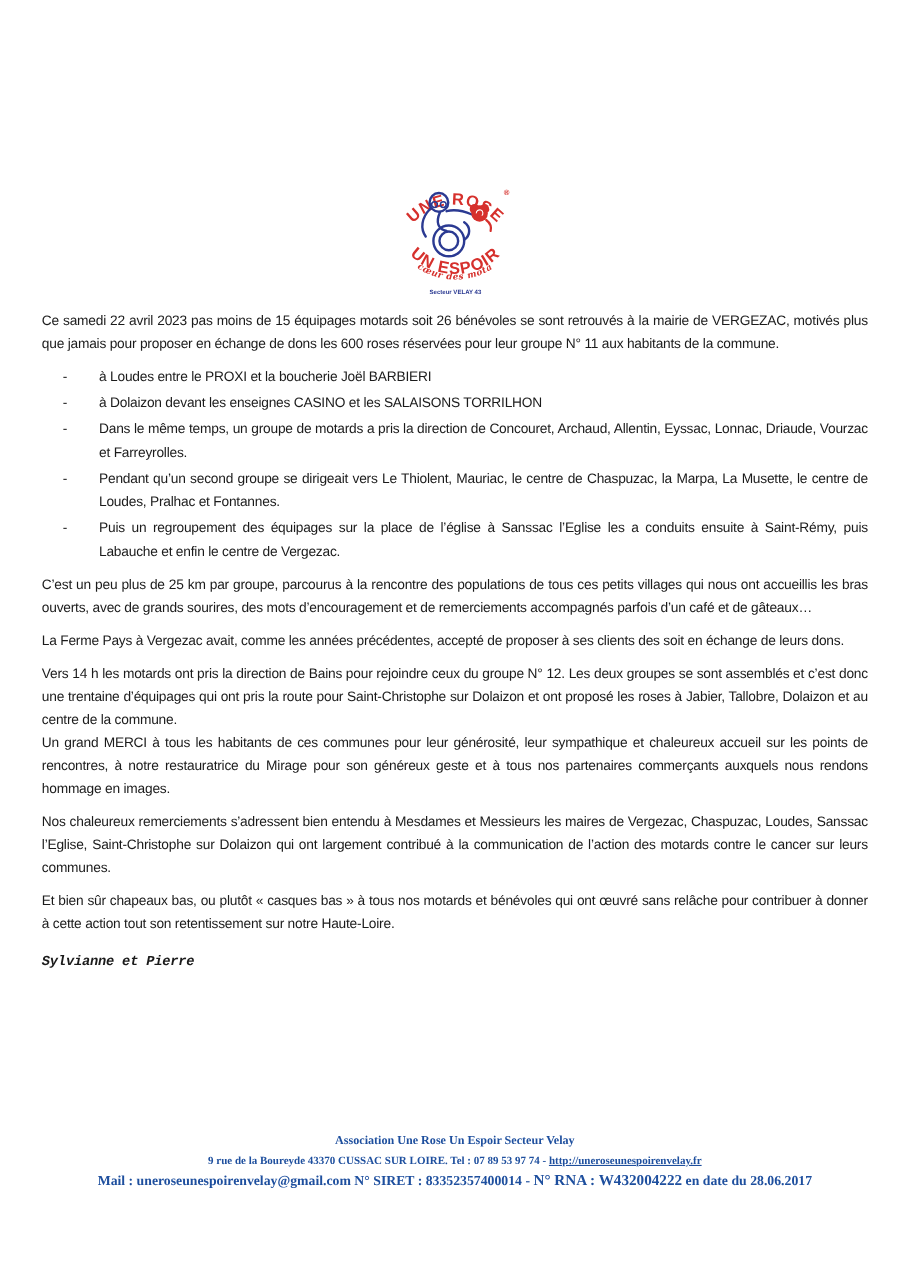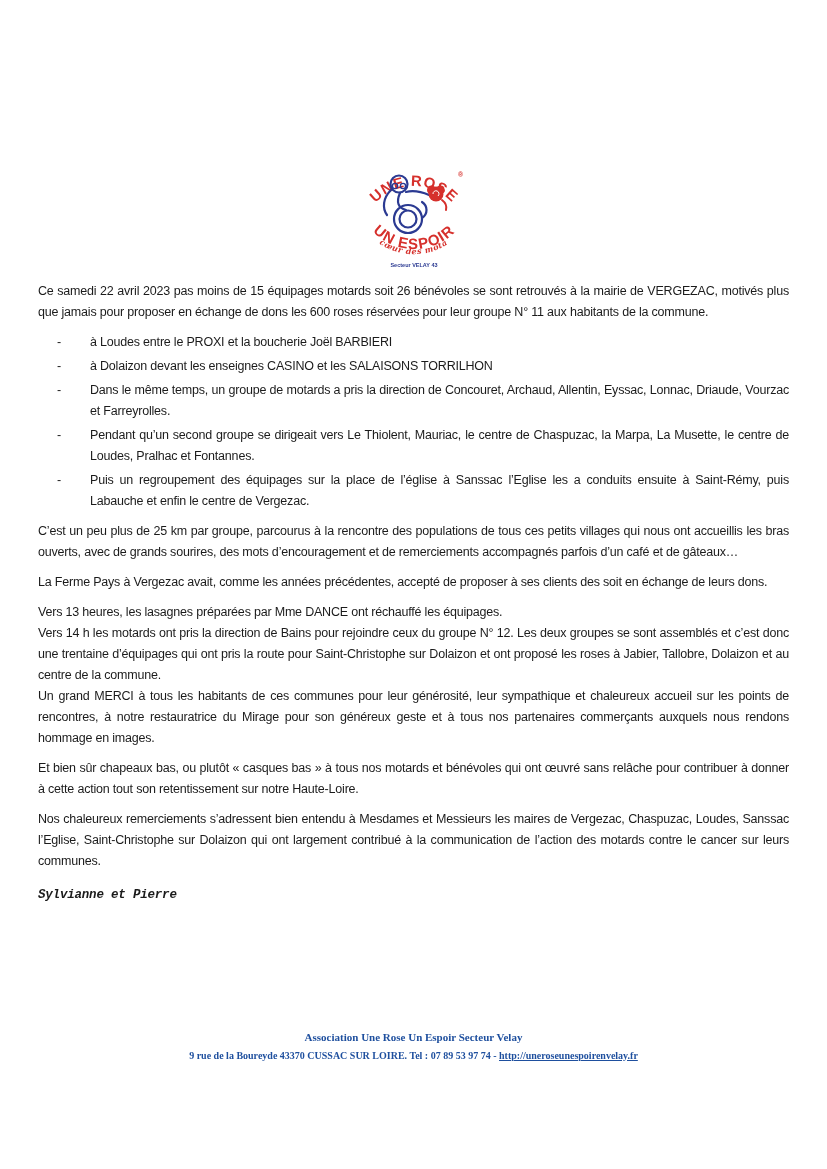--- a/index.html
+++ b/index.html
@@ -101,31 +101,33 @@
       <li>
         <span class="dash">-</span>
         <span class="bullet-text">Puis un regroupement des équipages sur la place de l’église à Sanssac l’Eglise les a conduits ensuite à Saint-Rémy, puis Labauche et enfin le centre de Vergezac.</span>
       </li>
     </ul>
 
     <p>C’est un peu plus de 25 km par groupe, parcourus à la rencontre des populations de tous ces petits villages qui nous ont accueillis les bras ouverts, avec de grands sourires, des mots d’encouragement et de remerciements accompagnés parfois d’un café et de gâteaux…</p>
     <p>La Ferme Pays à Vergezac avait, comme les années précédentes, accepté de proposer à ses clients des soit en échange de leurs dons.</p>
 
     <div class="block">
-      <p>Vers 13 heures, les lasagnes préparées par Mme DANCE ont réchauffé les équipages.</p>
       <p>Vers 14 h les motards ont pris la direction de Bains pour rejoindre ceux du groupe N° 12. Les deux groupes se sont assemblés et c’est donc une trentaine d’équipages qui ont pris la route pour Saint-Christophe sur Dolaizon et ont proposé les roses à Jabier, Tallobre, Dolaizon et au centre de la commune.</p>
       <p>Un grand MERCI à tous les habitants de ces communes pour leur générosité, leur sympathique et chaleureux accueil sur les points de rencontres, à notre restauratrice du Mirage pour son généreux geste et à tous nos partenaires commerçants auxquels nous rendons hommage en images.</p>
     </div>
 
+    <p>Nos chaleureux remerciements s’adressent bien entendu à Mesdames et Messieurs les maires de Vergezac, Chaspuzac, Loudes, Sanssac l’Eglise, Saint-Christophe sur Dolaizon qui ont largement contribué à la communication de l’action des motards contre le cancer sur leurs communes.</p>
     <p>Et bien sûr chapeaux bas, ou plutôt « casques bas » à tous nos motards et bénévoles qui ont œuvré sans relâche pour contribuer à donner à cette action tout son retentissement sur notre Haute-Loire.</p>
-    <p>Nos chaleureux remerciements s’adressent bien entendu à Mesdames et Messieurs les maires de Vergezac, Chaspuzac, Loudes, Sanssac l’Eglise, Saint-Christophe sur Dolaizon qui ont largement contribué à la communication de l’action des motards contre le cancer sur leurs communes.</p>
 
     <p class="signature">Sylvianne et Pierre</p>
   </div>
 
   <div class="footer">
     <div class="f1">Association Une Rose Un Espoir Secteur Velay</div>
     <div class="f2">
       <span>9 rue de la Boureyde 43370 CUSSAC SUR LOIRE. Tel : 07 89 53 97 74 - </span><a class="link">http://uneroseunespoirenvelay.fr</a>
     </div>
+    <div class="f3">
+      <span>Mail : uneroseunespoirenvelay@gmail.com N° SIRET : 83352357400014 - </span><span class="rna">N° RNA : W432004222</span><span> en date du 28.06.2017</span>
+    </div>
   </div>
 
 </div>
 
 </body></html>

